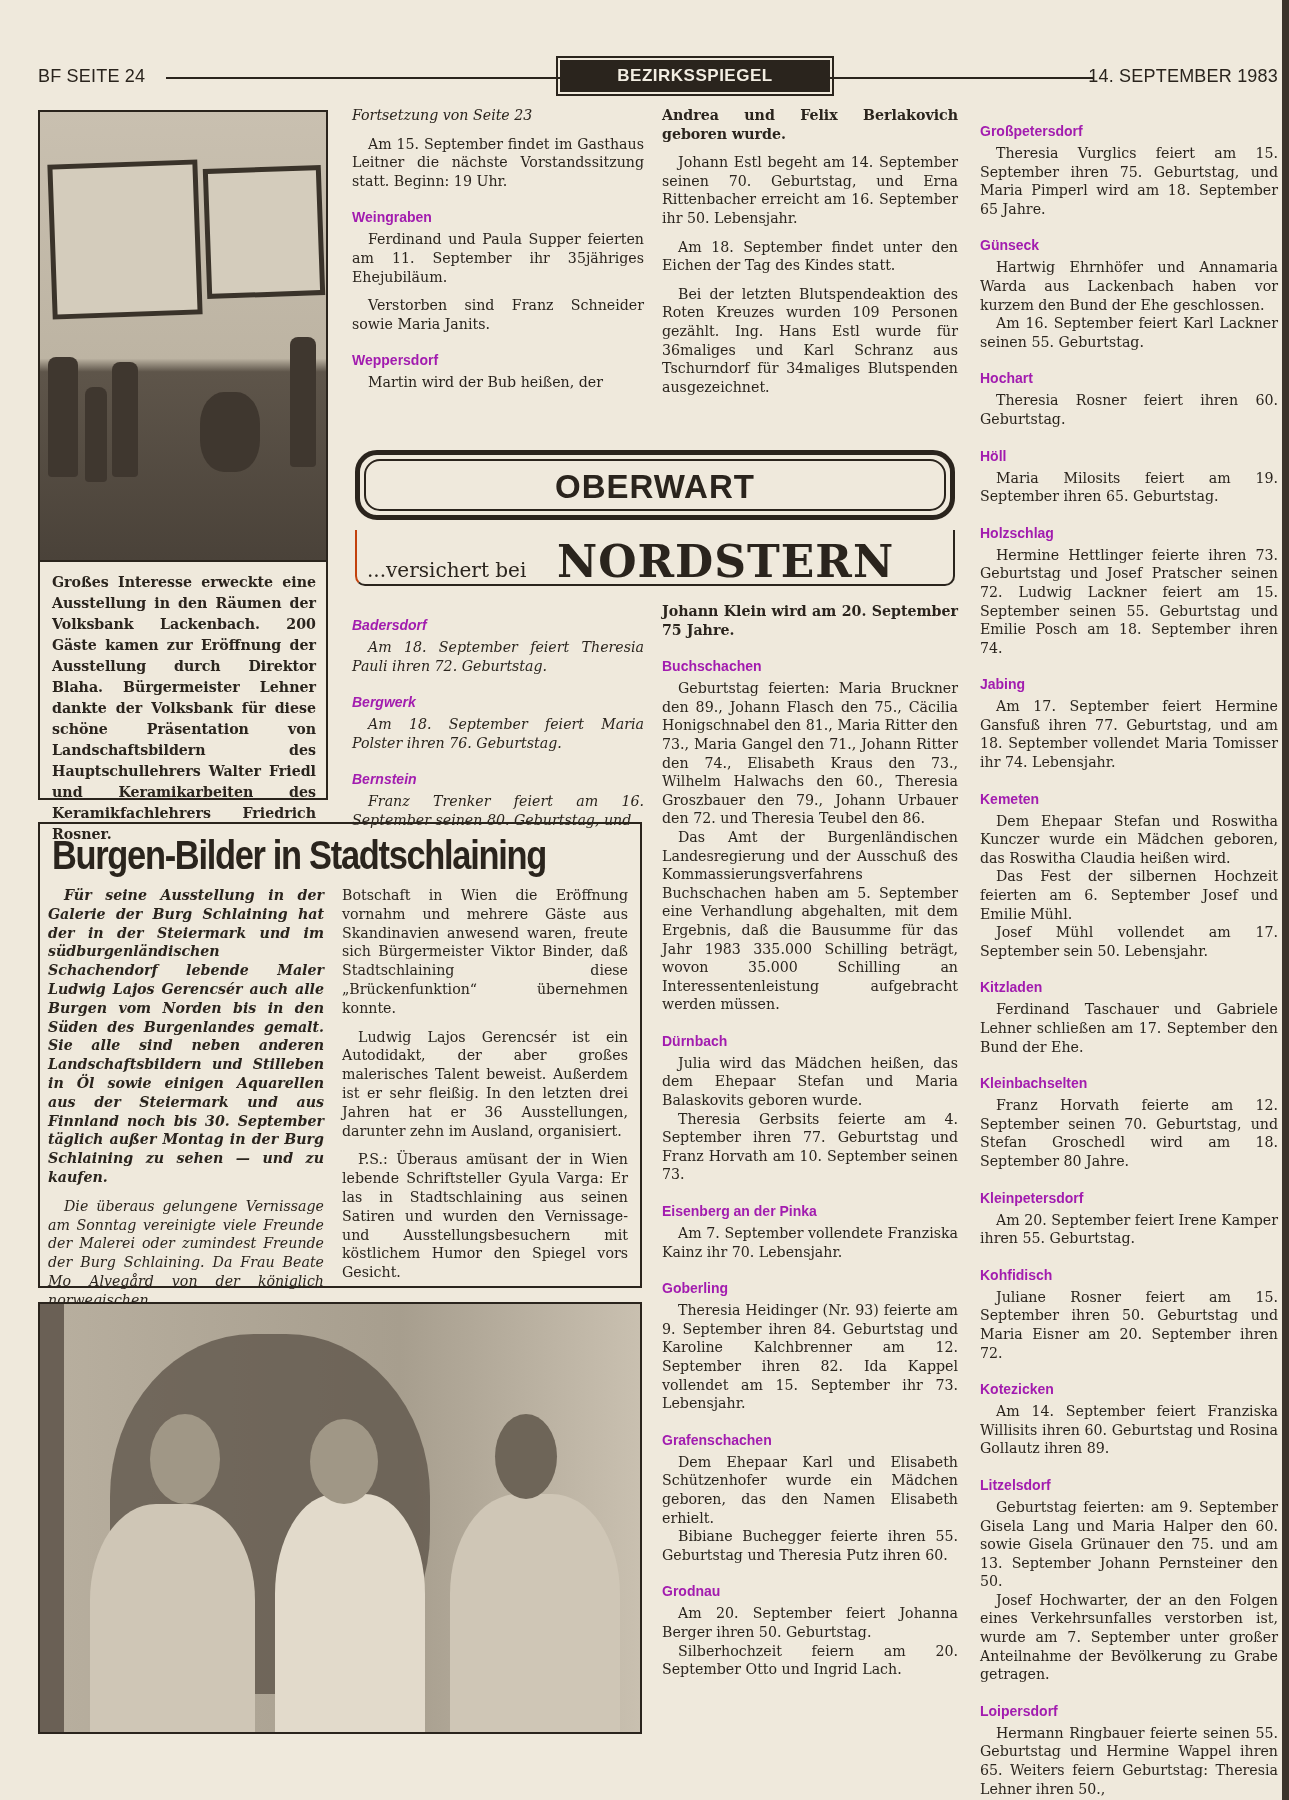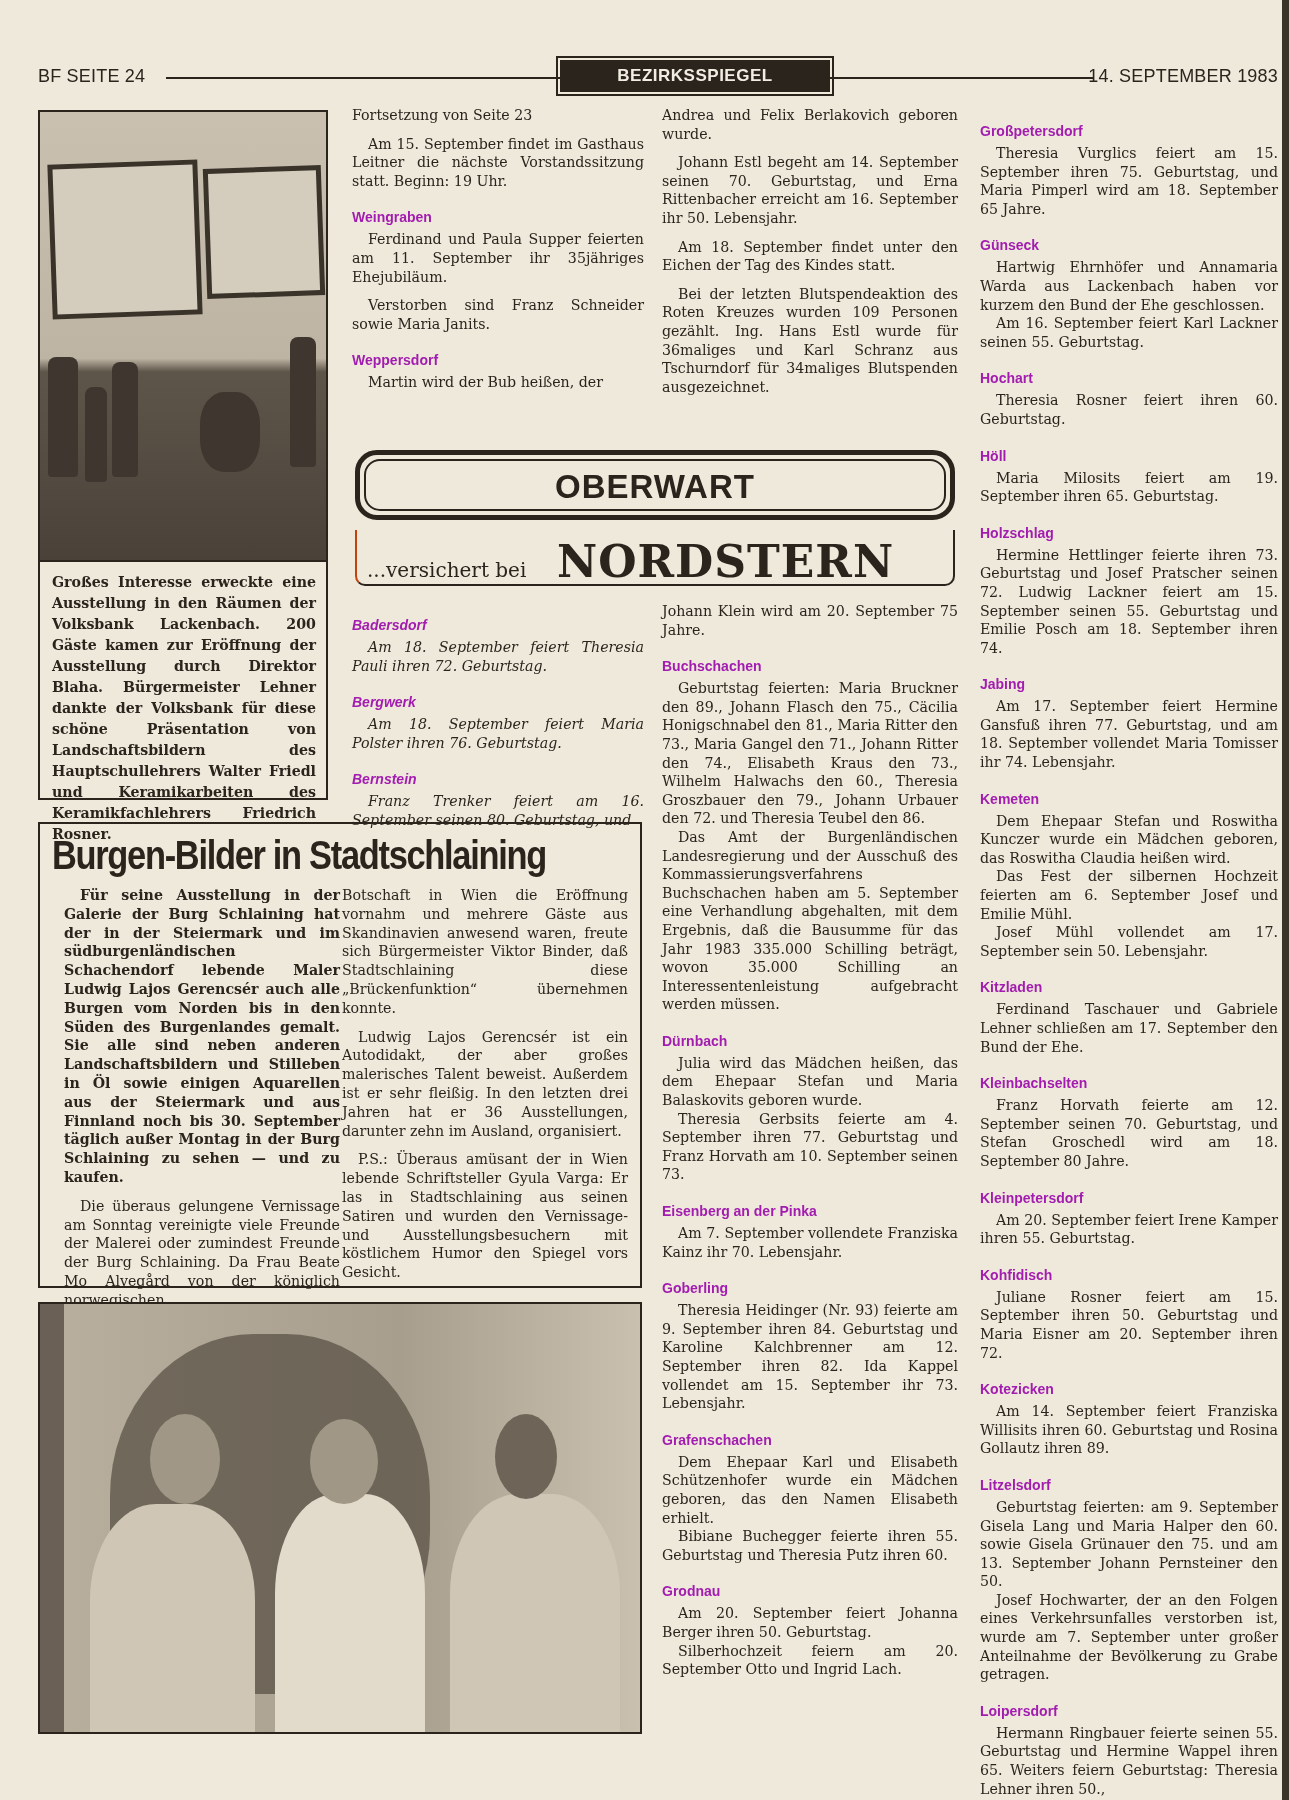--- a/index.html
+++ b/index.html
@@ -27,26 +27,26 @@
     outline: 2px solid #2a241d; outline-offset: 2px;
     color: #f2ede2; font-family: "Liberation Sans", sans-serif; font-weight: bold;
     font-size: 17px; text-align: center; line-height: 28px; letter-spacing: 0.5px;
   }
   .rightedge { position: absolute; right: 0; top: 0; width: 7px; height: 1800px; background: #3a332a; }
 
   
   .col { position: absolute; font-size: 14.2px; line-height: 18.6px; text-align: justify; }
   .col p { margin: 0 0 10px 0; text-indent: 16px; hyphens: manual; }
   .col p.tight { margin-bottom: 0; }
-  .col p.noind { text-indent: 0; }
+  .col p.noind { text-indent: 0; font-weight: bold; }
   .col h3 {
     margin: 16px 0 2px 0; font-family: "Liberation Sans", sans-serif; font-weight: bold;
     font-size: 14px; line-height: 22px; color: #a21caf;
   }
-  .col .ital { text-indent: 0; }
+  .col .ital { font-style: italic; text-indent: 0; }
 
   
   .photo1 {
     position: absolute; left: 38px; top: 110px; width: 290px; height: 452px;
     border: 2px solid #2a241d; box-sizing: border-box; overflow: hidden;
     background: linear-gradient(#c9c0b0 0, #bdb4a3 55%, #5e554a 58%, #4a4239 100%);
   }
   .photo1 .frame { position: absolute; border: 5px solid #3a332a; background: #d4ccbc; }
   .photo1 .f1 { left: 10px; top: 50px; width: 140px; height: 145px; transform: rotate(-2deg); }
   .photo1 .f2 { left: 165px; top: 55px; width: 108px; height: 120px; transform: rotate(-2deg); }
@@ -219,21 +219,21 @@
     <p>Am 14. September feiert Franziska Willisits ihren 60. Geburtstag und Rosina Gollautz ihren 89.</p>
     <h3>Litzelsdorf</h3>
     <p class="tight">Geburtstag feierten: am 9. September Gisela Lang und Maria Halper den 60. sowie Gisela Grünauer den 75. und am 13. September Johann Pernsteiner den 50.</p>
     <p>Josef Hochwarter, der an den Folgen eines Verkehrsunfalles verstorben ist, wurde am 7. September unter großer Anteilnahme der Bevölkerung zu Grabe getragen.</p>
     <h3>Loipersdorf</h3>
     <p>Hermann Ringbauer feierte seinen 55. Geburtstag und Hermine Wappel ihren 65. Weiters feiern Geburtstag: Theresia Lehner ihren 50.,</p>
   </div>
 
   <div class="article">
     <h1>Burgen-Bilder in Stadtschlaining</h1>
-    <div class="acol" style="left:24px;width:276px;">
+    <div class="acol" style="left:8px;width:276px;font-style:italic;">
       <p class="bold">Für seine Ausstellung in der Galerie der Burg Schlaining hat der in der Steiermark und im südburgenländischen Schachendorf lebende Maler Ludwig Lajos Gerencsér auch alle Burgen vom Norden bis in den Süden des Burgenlandes gemalt. Sie alle sind neben anderen Landschaftsbildern und Stilleben in Öl sowie einigen Aquarellen aus der Steiermark und aus Finnland noch bis 30. September täglich außer Montag in der Burg Schlaining zu sehen — und zu kaufen.</p>
       <p>Die überaus gelungene Vernissage am Sonntag vereinigte viele Freunde der Malerei oder zumindest Freunde der Burg Schlaining. Da Frau Beate Mo Alvegård von der königlich norwegischen</p>
     </div>
     <div class="acol" style="left:302px;width:286px;">
       <p class="bold" style="text-indent:0;font-weight:normal;">Botschaft in Wien die Eröffnung vornahm und mehrere Gäste aus Skandinavien anwesend waren, freute sich Bürgermeister Viktor Binder, daß Stadtschlaining diese „Brückenfunktion“ übernehmen konnte.</p>
       <p>Ludwig Lajos Gerencsér ist ein Autodidakt, der aber großes malerisches Talent beweist. Außerdem ist er sehr fleißig. In den letzten drei Jahren hat er 36 Ausstellungen, darunter zehn im Ausland, organisiert.</p>
       <p>P.S.: Überaus amüsant der in Wien lebende Schriftsteller Gyula Varga: Er las in Stadtschlaining aus seinen Satiren und wurden den Vernissage- und Ausstellungsbesuchern mit köstlichem Humor den Spiegel vors Gesicht.</p>
     </div>
   </div>
 

